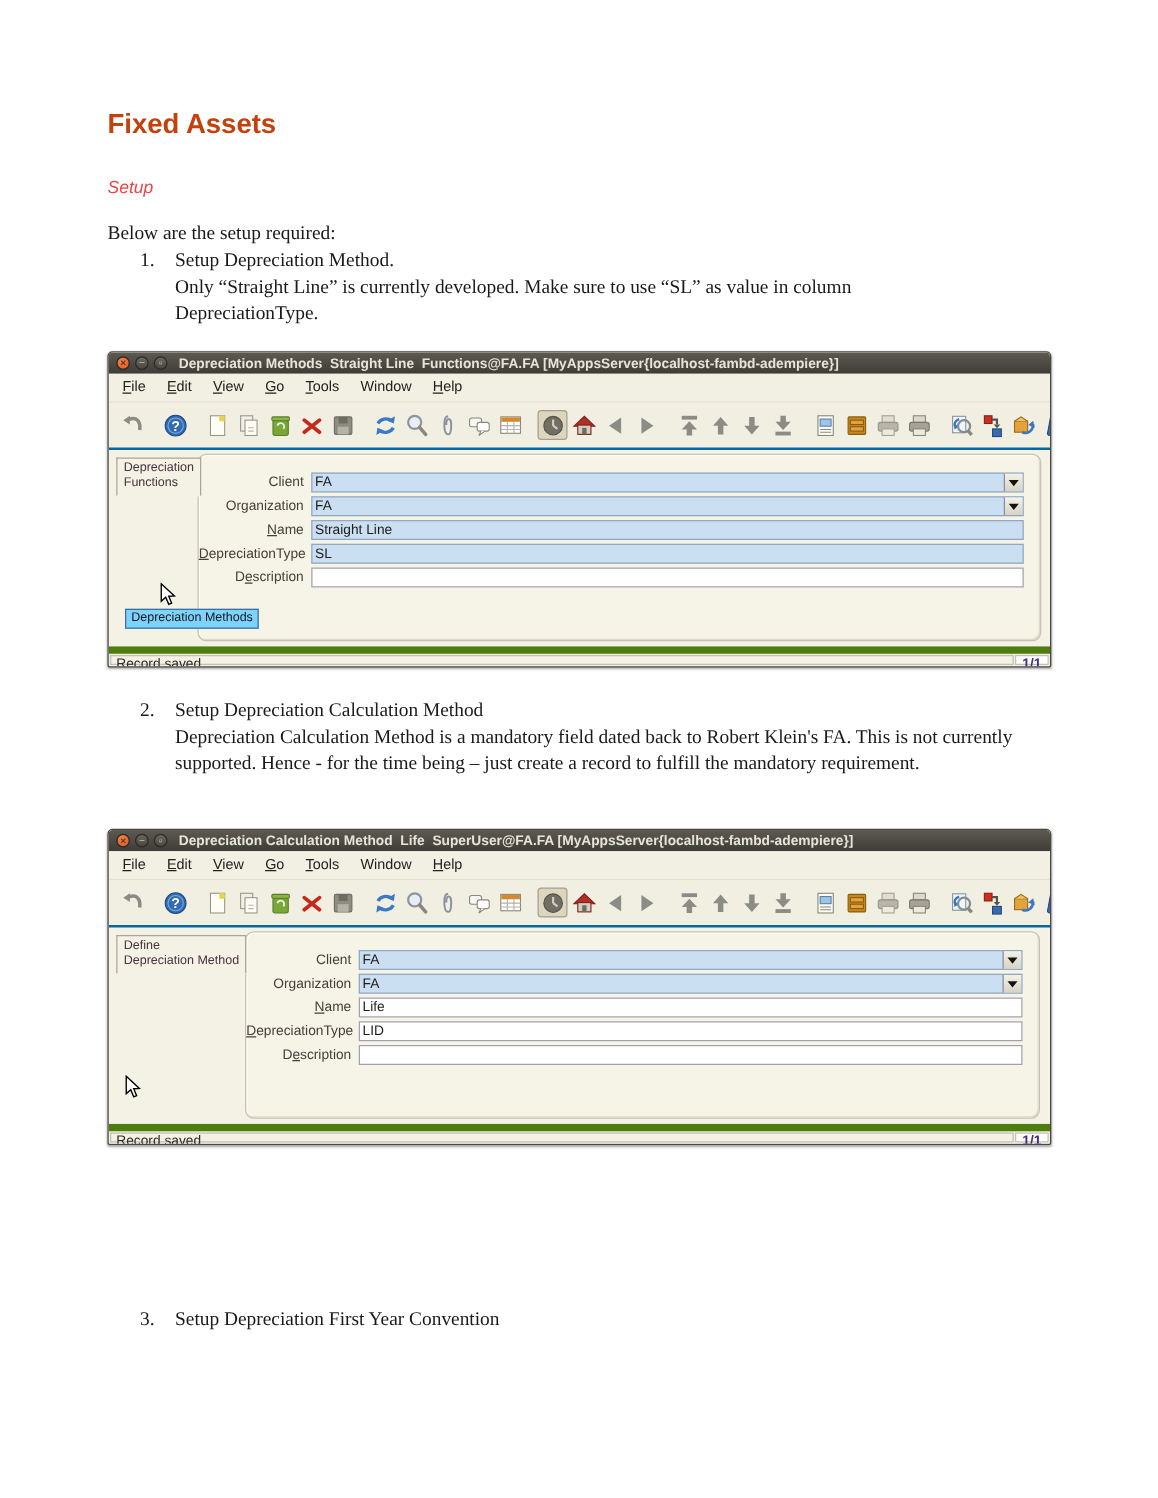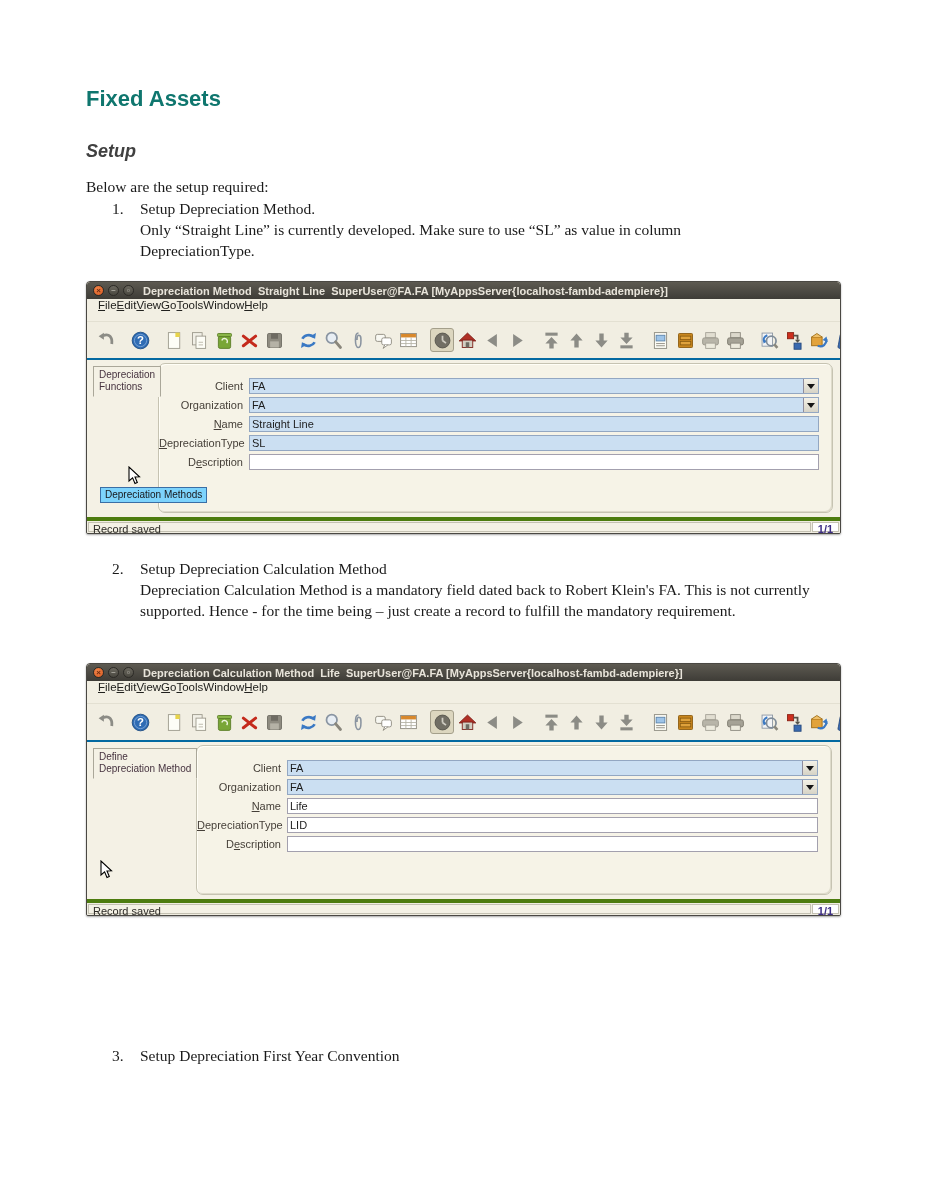--- a/index.html
+++ b/index.html
@@ -1,22 +1,22 @@
 <!DOCTYPE html>
 <html><head>
 <meta charset="utf-8">
 <style>
   *{box-sizing:border-box;margin:0;padding:0}
   html,body{background:#fff}
   body{width:926px;height:1198px;position:relative;font-family:"Liberation Serif",serif;color:#1a1a1a}
   .abs{position:absolute}
 
   
-  .doc-title{left:86px;top:86px;font-family:"Liberation Sans",sans-serif;font-weight:bold;font-size:22px;color:#0f766e}
-  .doc-sub{left:86px;top:141px;font-family:"Liberation Sans",sans-serif;font-weight:bold;font-style:italic;font-size:18px;color:#404040}
+  .doc-title{left:86px;top:86px;font-family:"Liberation Sans",sans-serif;font-weight:bold;font-size:22px;color:#c2410c}
+  .doc-sub{left:86px;top:141px;font-family:"Liberation Sans",sans-serif;font-weight:normal;font-style:italic;font-size:14px;color:#ef4444}
   .doc-intro{left:86px;top:176px;font-size:15.5px;line-height:21px}
   .list-item{display:flex;font-size:15.5px;line-height:21px}
   .li-1{left:112px;top:198px}
   .li-2{left:112px;top:558px}
   .li-3{left:112px;top:1045px}
   .li-num{width:28px;flex:0 0 28px}
   .li-body-1{width:645px}
   .li-body-2{width:700px}
 
   
@@ -27,21 +27,21 @@
   .window-2{left:86px;top:663px}
 
   .titlebar{height:17px;background:linear-gradient(#5d5a51,#3e3c37);display:flex;align-items:center;border-radius:3px 3px 0 0}
   .winbtns{display:flex;gap:4px;margin-left:6px}
   .winbtn{width:11px;height:11px;border-radius:50%;border:1px solid #2c2a26;display:flex;align-items:center;justify-content:center;
           font-size:8px;line-height:1;cursor:default}
   .btn-close{background:radial-gradient(circle at 35% 30%,#f08448,#d85a22);color:#6e2a10;font-weight:bold}
   .btn-min,.btn-max{background:linear-gradient(#6a675e,#4a4840);color:#cfccc3}
   .title-text{margin-left:9px;font-size:11px;font-weight:bold;color:#e8e4da;white-space:pre;overflow:hidden}
 
-  .menubar{height:23px;background:#f2efe3;display:flex;align-items:flex-start;padding-left:11px;
+  .menubar{height:23px;background:#f2efe3;display:flex;align-items:center;gap:17px;padding-left:11px;
            font-size:11.5px;color:#21211e;border-bottom:1px solid #e3e0d2}
   .menu-item{cursor:default}
 
   .toolbar{height:36px;background:#f1eee2;display:flex;align-items:center;padding:0 10px 0 7px}
   .tool{width:24px;height:24px;display:flex;align-items:center;justify-content:center;flex:0 0 24px;margin-right:1px}
   .tool svg{width:21px;height:21px;display:block}
   .tool.gap{margin-left:9px}
   .tool.pressed{background:#dcd6bf;border:1px solid #a49f8b;border-radius:3px}
 
   .main{position:relative;height:159px;background:#f4f1e5;border-top:2px solid #0369a1}
@@ -62,21 +62,21 @@
   .ddbtn{position:absolute;right:0;top:0;width:15px;height:14px;background:linear-gradient(#f4f1e6,#d6d3c6);
          border-left:1px solid #8f8c9c;display:flex;align-items:center;justify-content:center;cursor:default}
   .ddbtn::after{content:"";border:4px solid transparent;border-top:5px solid #141414;margin-top:5px}
 
   .tooltip{position:absolute;left:13px;top:127px;background:#7dd3fc;border:1px solid #3a6ea5;
            font-size:10px;line-height:12px;padding:1px 4px;color:#17171a;white-space:nowrap;z-index:3}
   .cursor{position:absolute;z-index:4;width:13px;height:19px}
   .w1 .cursor{left:41px;top:106px}
   .w2 .cursor{left:13px;top:118px}
 
-  .statusbar{height:16px;background:#f0ede1;border-top:4px solid #4d7c0f;display:flex;align-items:stretch;font-size:11px}
+  .statusbar{height:16px;background:#f0ede1;border-top:6px solid #4d7c0f;display:flex;align-items:stretch;font-size:11px}
   .status-msg{flex:1;margin:1px;border:1px solid #c4c1b2;background:#f4f1e5;padding-left:4px;line-height:12px;color:#2c2a26}
   .status-rec{width:27px;flex:0 0 27px;margin:1px 1px 1px 0;border:1px solid #c4c1b2;background:#ffffff;
               text-align:center;line-height:12px;font-weight:bold;color:#3f3086}
 </style>
 </head>
 <body>
 
 <h1 class="abs doc-title">Fixed Assets</h1>
 <h2 class="abs doc-sub">Setup</h2>
 <p class="abs doc-intro">Below are the setup required:</p>
@@ -104,21 +104,21 @@
   </span>
 </div>
 
 <div class="window window-1 w1">
     <div class="titlebar">
       <div class="winbtns">
         <div class="winbtn btn-close">×</div>
         <div class="winbtn btn-min">−</div>
         <div class="winbtn btn-max">▫</div>
       </div>
-      <span class="title-text">Depreciation Method  Straight Line  SuperUser@FA.FA [MyAppsServer{localhost-fambd-adempiere}]</span>
+      <span class="title-text">Depreciation Methods  Straight Line  Functions@FA.FA [MyAppsServer{localhost-fambd-adempiere}]</span>
     </div>
     <div class="menubar">
       <span class="menu-item"><u>F</u>ile</span>
       <span class="menu-item"><u>E</u>dit</span>
       <span class="menu-item"><u>V</u>iew</span>
       <span class="menu-item"><u>G</u>o</span>
       <span class="menu-item"><u>T</u>ools</span>
       <span class="menu-item">Window</span>
       <span class="menu-item"><u>H</u>elp</span>
     </div>

